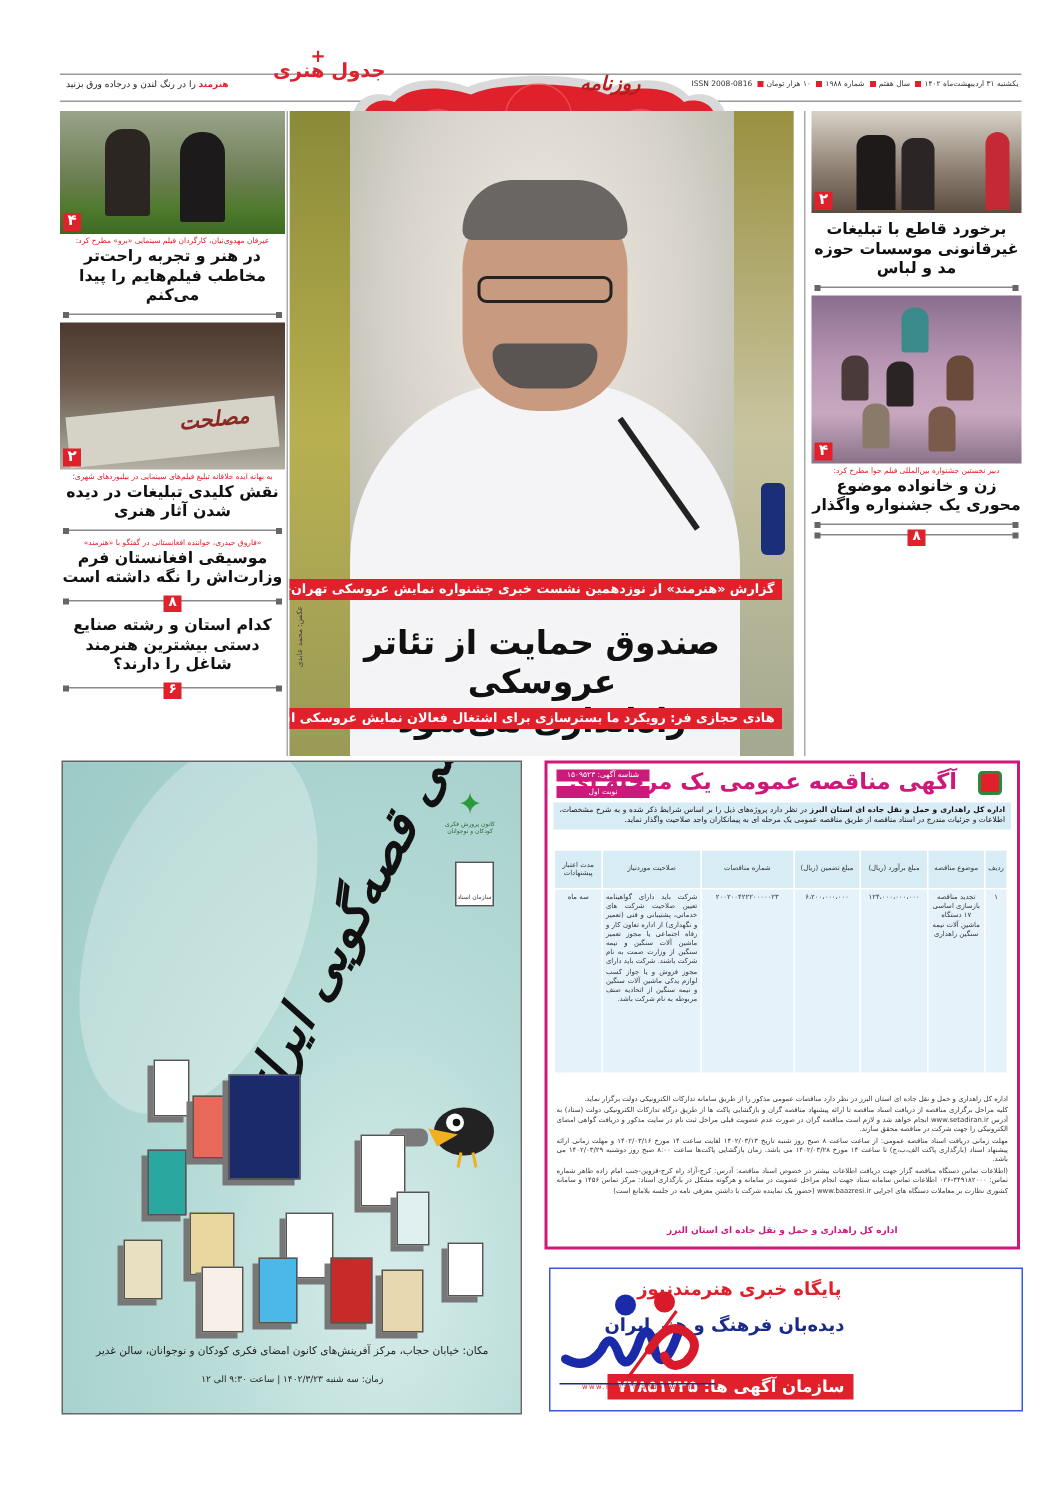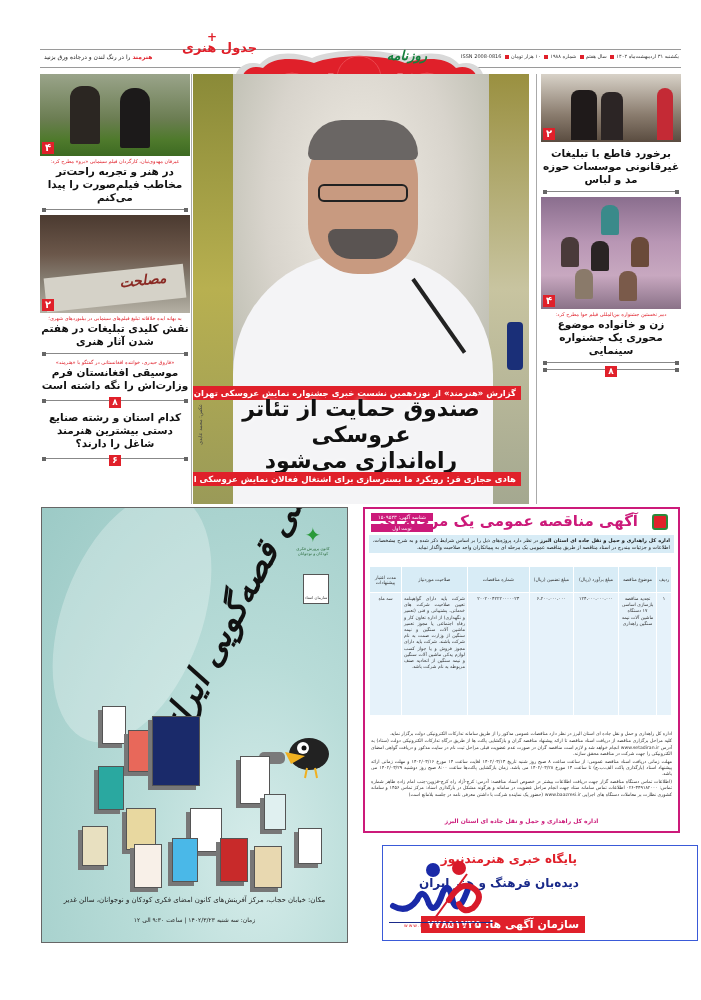--- a/index.html
+++ b/index.html
@@ -13,21 +13,21 @@
   .dateline .sq { display: inline-block; width: 4px; height: 4px; background: #e0202a; margin: 0 2px; vertical-align: middle; }
   .slogan { position: absolute; left: 44px; top: 53px; font-size: 6px; color: #222; white-space: nowrap; direction: rtl; }
   .slogan b { color: #e0202a; font-weight: bold; }
   .crossword { position: absolute; left: 182px; top: 40px; font-size: 13px; font-weight: bold; color: #e0202a; white-space: nowrap; }
   .crossword .plus { position: absolute; top: -10px; left: 25px; font-size: 12px; }
 
   
   .masthead { position: absolute; left: 222px; top: 48px; width: 275px; height: 82px; }
   .masthead svg { position: absolute; left: 0; top: 0; }
   .masthead .logo { position: absolute; left: 0; right: 0; top: 4px; text-align: center; font-family: "DejaVu Serif", serif; font-size: 50px; font-weight: bold; color: #fff; line-height: 60px; font-style: italic; letter-spacing: -2px; }
-  .masthead .ruzname { position: absolute; right: 70px; top: 0px; font-size: 13px; font-weight: bold; color: #15803d; font-family: "DejaVu Serif", serif; font-style: italic; }
+  .masthead .ruzname { position: absolute; right: 70px; top: 0px; font-size: 13px; font-weight: bold; color: #b91c1c; font-family: "DejaVu Serif", serif; font-style: italic; }
   .masthead .tagline { position: absolute; left: 0; right: 0; top: 66px; text-align: center; font-size: 7px; color: #fff; }
 
   
   .col-left { position: absolute; left: 40px; top: 74px; width: 150px; height: 430px; }
   .col-right { position: absolute; left: 541px; top: 74px; width: 140px; height: 430px; }
   .vrule { position: absolute; width: 1px; background: #aaa; }
 
   .story-img { width: 100%; position: relative; overflow: hidden; }
   .story-img .num { position: absolute; left: 2px; bottom: 2px; background: #e0202a; color: #fff; font-size: 10px; font-weight: bold; width: 12px; height: 12px; line-height: 12px; text-align: center; }
   .kicker { color: #e0202a; font-size: 5px; text-align: center; margin-top: 2px; line-height: 7px; }
@@ -62,21 +62,21 @@
   .lead .bgr { position: absolute; right: 0; top: 0; width: 40px; height: 430px; background: linear-gradient(180deg,#9a9040,#c8c4a0,#a4a890); }
   .lead .shirt { position: absolute; left: 40px; top: 180px; width: 260px; height: 260px; background: #f4f4f6; border-radius: 120px 120px 0 0; }
   .lead .head { position: absolute; left: 115px; top: 50px; width: 110px; height: 150px; background: #c89a80; border-radius: 55px 55px 50px 50px; }
   .lead .hair { position: absolute; left: 115px; top: 46px; width: 110px; height: 40px; background: #6a6664; border-radius: 55px 55px 10px 10px; }
   .lead .glasses { position: absolute; left: 125px; top: 110px; width: 90px; height: 18px; border: 2px solid #222; border-radius: 6px; }
   .lead .beard { position: absolute; left: 135px; top: 155px; width: 70px; height: 30px; background: #5a5452; border-radius: 10px 10px 30px 30px; }
   .lead .mic { position: absolute; left: 218px; top: 205px; width: 4px; height: 90px; background: #222; transform: rotate(-35deg); transform-origin: top; }
   .lead .mic2 { position: absolute; right: 6px; top: 248px; width: 16px; height: 48px; background: #1a2f78; border-radius: 4px; }
   .lead .photocredit { position: absolute; left: 4px; top: 330px; font-size: 5px; color: #444; writing-mode: vertical-rl; transform: rotate(180deg); }
   .lead .kicker-bar { position: absolute; right: 8px; top: 312px; background: #e0202a; color: #fff; font-size: 8.5px; font-weight: bold; padding: 2px 5px; white-space: nowrap; }
-  .lead .main-title { position: absolute; left: 0; right: 0; top: 322px; text-align: center; font-size: 22px; font-weight: bold; line-height: 26px; color: #111; text-shadow: 0 0 6px rgba(255,255,255,.9); }
+  .lead .main-title { position: absolute; left: 0; right: 0; top: 343px; text-align: center; font-size: 22px; font-weight: bold; line-height: 26px; color: #111; text-shadow: 0 0 6px rgba(255,255,255,.9); }
   .lead .sub-bar { position: absolute; right: 8px; top: 398px; background: #e0202a; color: #fff; font-size: 8.5px; font-weight: bold; padding: 2px 5px; white-space: nowrap; }
 
   
   .poster-ad { position: absolute; left: 41px; top: 507px; width: 307px; height: 436px; border: 1px solid #666;
                background: radial-gradient(ellipse at 70% 80%, #d6ecea 0%, #b8dcd8 40%, #9ccac6 100%); overflow: hidden; }
   .poster-ad .swoosh { position: absolute; left: 20px; top: -20px; width: 140px; height: 260px; border-radius: 50%; background: rgba(255,255,255,.28); transform: rotate(20deg); }
   .poster-ad .callig { position: absolute; left: 40px; top: 30px; width: 200px; font-family: "DejaVu Serif", serif; font-weight: bold; font-style: italic; color: #111; transform: rotate(-62deg); transform-origin: left top; }
   .poster-ad .callig .l1 { position: absolute; left: -150px; top: 148px; font-size: 34px; white-space: nowrap; }
   .poster-ad .logo1 { position: absolute; right: 14px; top: 16px; width: 40px; text-align: center; }
   .poster-ad .logo1 .ico { color: #2a9a3a; font-size: 20px; line-height: 22px; }
@@ -97,21 +97,21 @@
   .tender .intro b { font-weight: bold; }
   .tender table { position: absolute; left: 6px; right: 6px; top: 57px; width: 303px; border-collapse: collapse; font-size: 4.6px; direction: rtl; }
   .tender th { background: #d8ecf6; border: 1px solid #fff; font-weight: normal; color: #333; padding: 3px 1px; height: 26px; text-align: center; }
   .tender td { background: #e6f2fa; border: 1px solid #fff; vertical-align: top; padding: 3px 2px; color: #333; line-height: 6.2px; text-align: center; height: 123px; }
   .tender td.qual { text-align: justify; }
   .tender .notes { position: absolute; left: 6px; right: 6px; top: 222px; font-size: 4.6px; line-height: 6.4px; color: #333; text-align: justify; }
   .tender .notes p { margin-bottom: 1px; }
   .tender .sign { position: absolute; left: 0; right: 0; top: 308px; text-align: center; font-size: 6px; color: #cc1a7a; font-weight: bold; }
 
   
-  .banner { position: absolute; left: 366px; top: 845px; width: 316px; height: 96px; border: 1px solid #3a5ad8; background: #fff; margin-left: 16px; }
+  .banner { position: absolute; left: 366px; top: 845px; width: 316px; height: 96px; border: 1px solid #3a5ad8; background: #fff; }
   .banner .b1 { position: absolute; right: 120px; top: 6px; font-size: 12px; font-weight: bold; color: #e0202a; white-space: nowrap; }
   .banner .b2 { position: absolute; right: 118px; top: 30px; font-size: 12px; font-weight: bold; color: #1a2a8a; white-space: nowrap; }
   .banner .b3 { position: absolute; right: 112px; top: 70px; background: #e0202a; color: #fff; font-size: 11px; font-weight: bold; padding: 2px 6px; white-space: nowrap; }
   .banner .blogo { position: absolute; left: 6px; top: 10px; width: 100px; height: 66px; }
   .banner .burl { position: absolute; left: 6px; top: 76px; width: 104px; font-size: 4.5px; color: #e0202a; letter-spacing: 1px; text-align: center; border-top: 1px solid #1a2a8a; direction: ltr; }
 </style>
 </head>
 <body>
 
 <div class="topline"></div>
@@ -150,33 +150,33 @@
 </div>
 
 <div class="col-left">
   <div>
     <div class="story-img photo-couple">
       <div class="p1"></div>
         <div class="p2"></div>
       <span class="num">۴</span>
     </div>
     <div class="kicker">عیرفان مهدوی‌نیان، کارگردان فیلم سینمایی «برو» مطرح کرد:</div>
-    <div class="headline">در هنر و تجربه راحت‌تر مخاطب فیلم‌صورت را پیدا می‌کنم</div>
+    <div class="headline">در هنر و تجربه راحت‌تر مخاطب فیلم‌هایم را پیدا می‌کنم</div>
   </div>
   <div class="sep"></div>
 
   <div>
     <div class="story-img photo-poster">
       <div class="paper">
           <span>مصلحت</span>
         </div>
       <span class="num">۲</span>
     </div>
     <div class="kicker">به بهانه ایده خلاقانه تبلیغ فیلم‌های سینمایی در بیلبوردهای شهری؛</div>
-    <div class="headline">نقش کلیدی تبلیغات در هفتم شدن آثار هنری</div>
+    <div class="headline">نقش کلیدی تبلیغات در دیده شدن آثار هنری</div>
   </div>
   <div class="sep"></div>
 
   <div>
     <div class="kicker">«فاروق حیدری، خواننده افغانستانی در گفتگو با «هنرمند»</div>
     <div class="headline">موسیقی افغانستان فرم وزارت‌اش را نگه داشته است</div>
   </div>
   <div class="sep" style="margin-top:8px"></div>
   <span class="pageno">۸</span>
 
@@ -224,21 +224,21 @@
     <div class="story-img photo-film">
       <div class="f" style="left:60px;top:8px;background:#3a8a8a;"></div>
       <div class="f" style="left:20px;top:40px;background:#4a3a3a;"></div>
       <div class="f" style="left:50px;top:44px;background:#2a2424;"></div>
       <div class="f" style="left:90px;top:40px;background:#6a4a3a;"></div>
       <div class="f" style="left:34px;top:72px;background:#8a7a6a;"></div>
       <div class="f" style="left:78px;top:74px;background:#7a5a4a;"></div>
       <span class="num">۴</span>
     </div>
     <div class="kicker">دبیر نخستین جشنواره بین‌المللی فیلم حوا مطرح کرد:</div>
-    <div class="headline">زن و خانواده موضوع محوری یک جشنواره سینمایی</div>
+    <div class="headline">زن و خانواده موضوع محوری یک جشنواره واگذار</div>
   </div>
   <div class="sep"></div>
 
   <div class="sep" style="margin-top:6px"></div>
   <span class="pageno">۸</span>
 </div>
 
 <div class="poster-ad">
   <div class="swoosh"></div>
   <div class="logo1">

